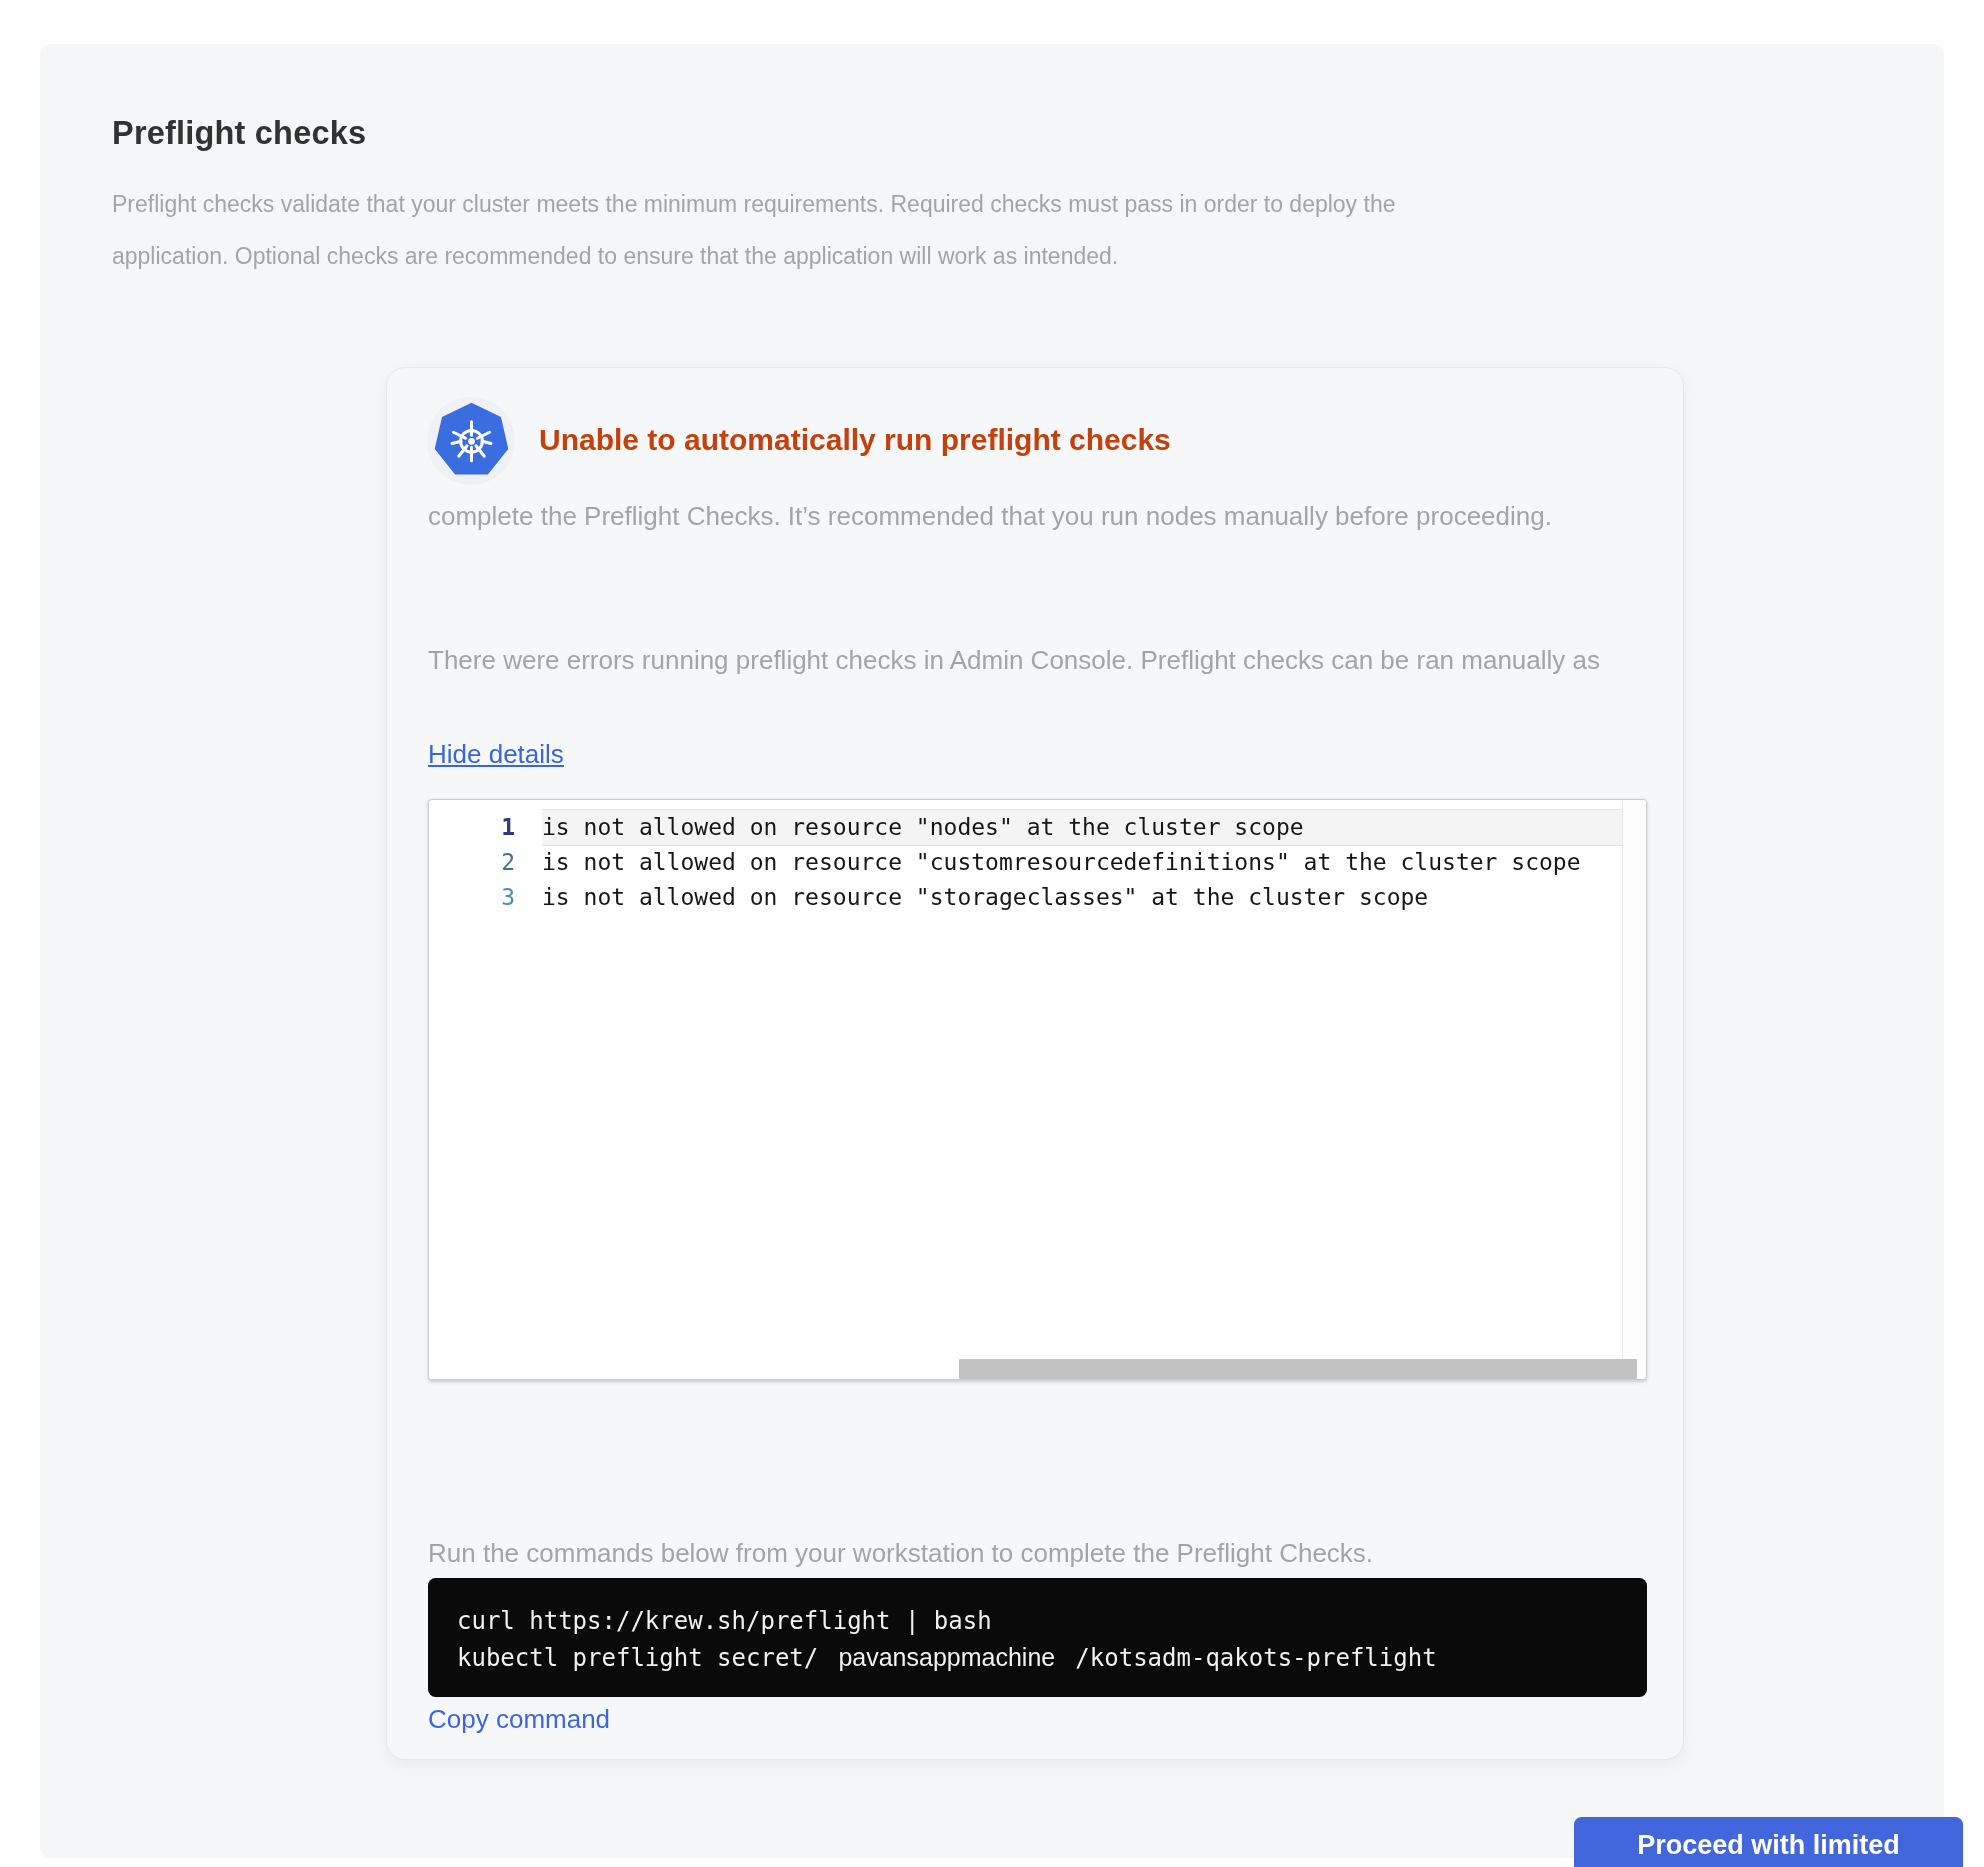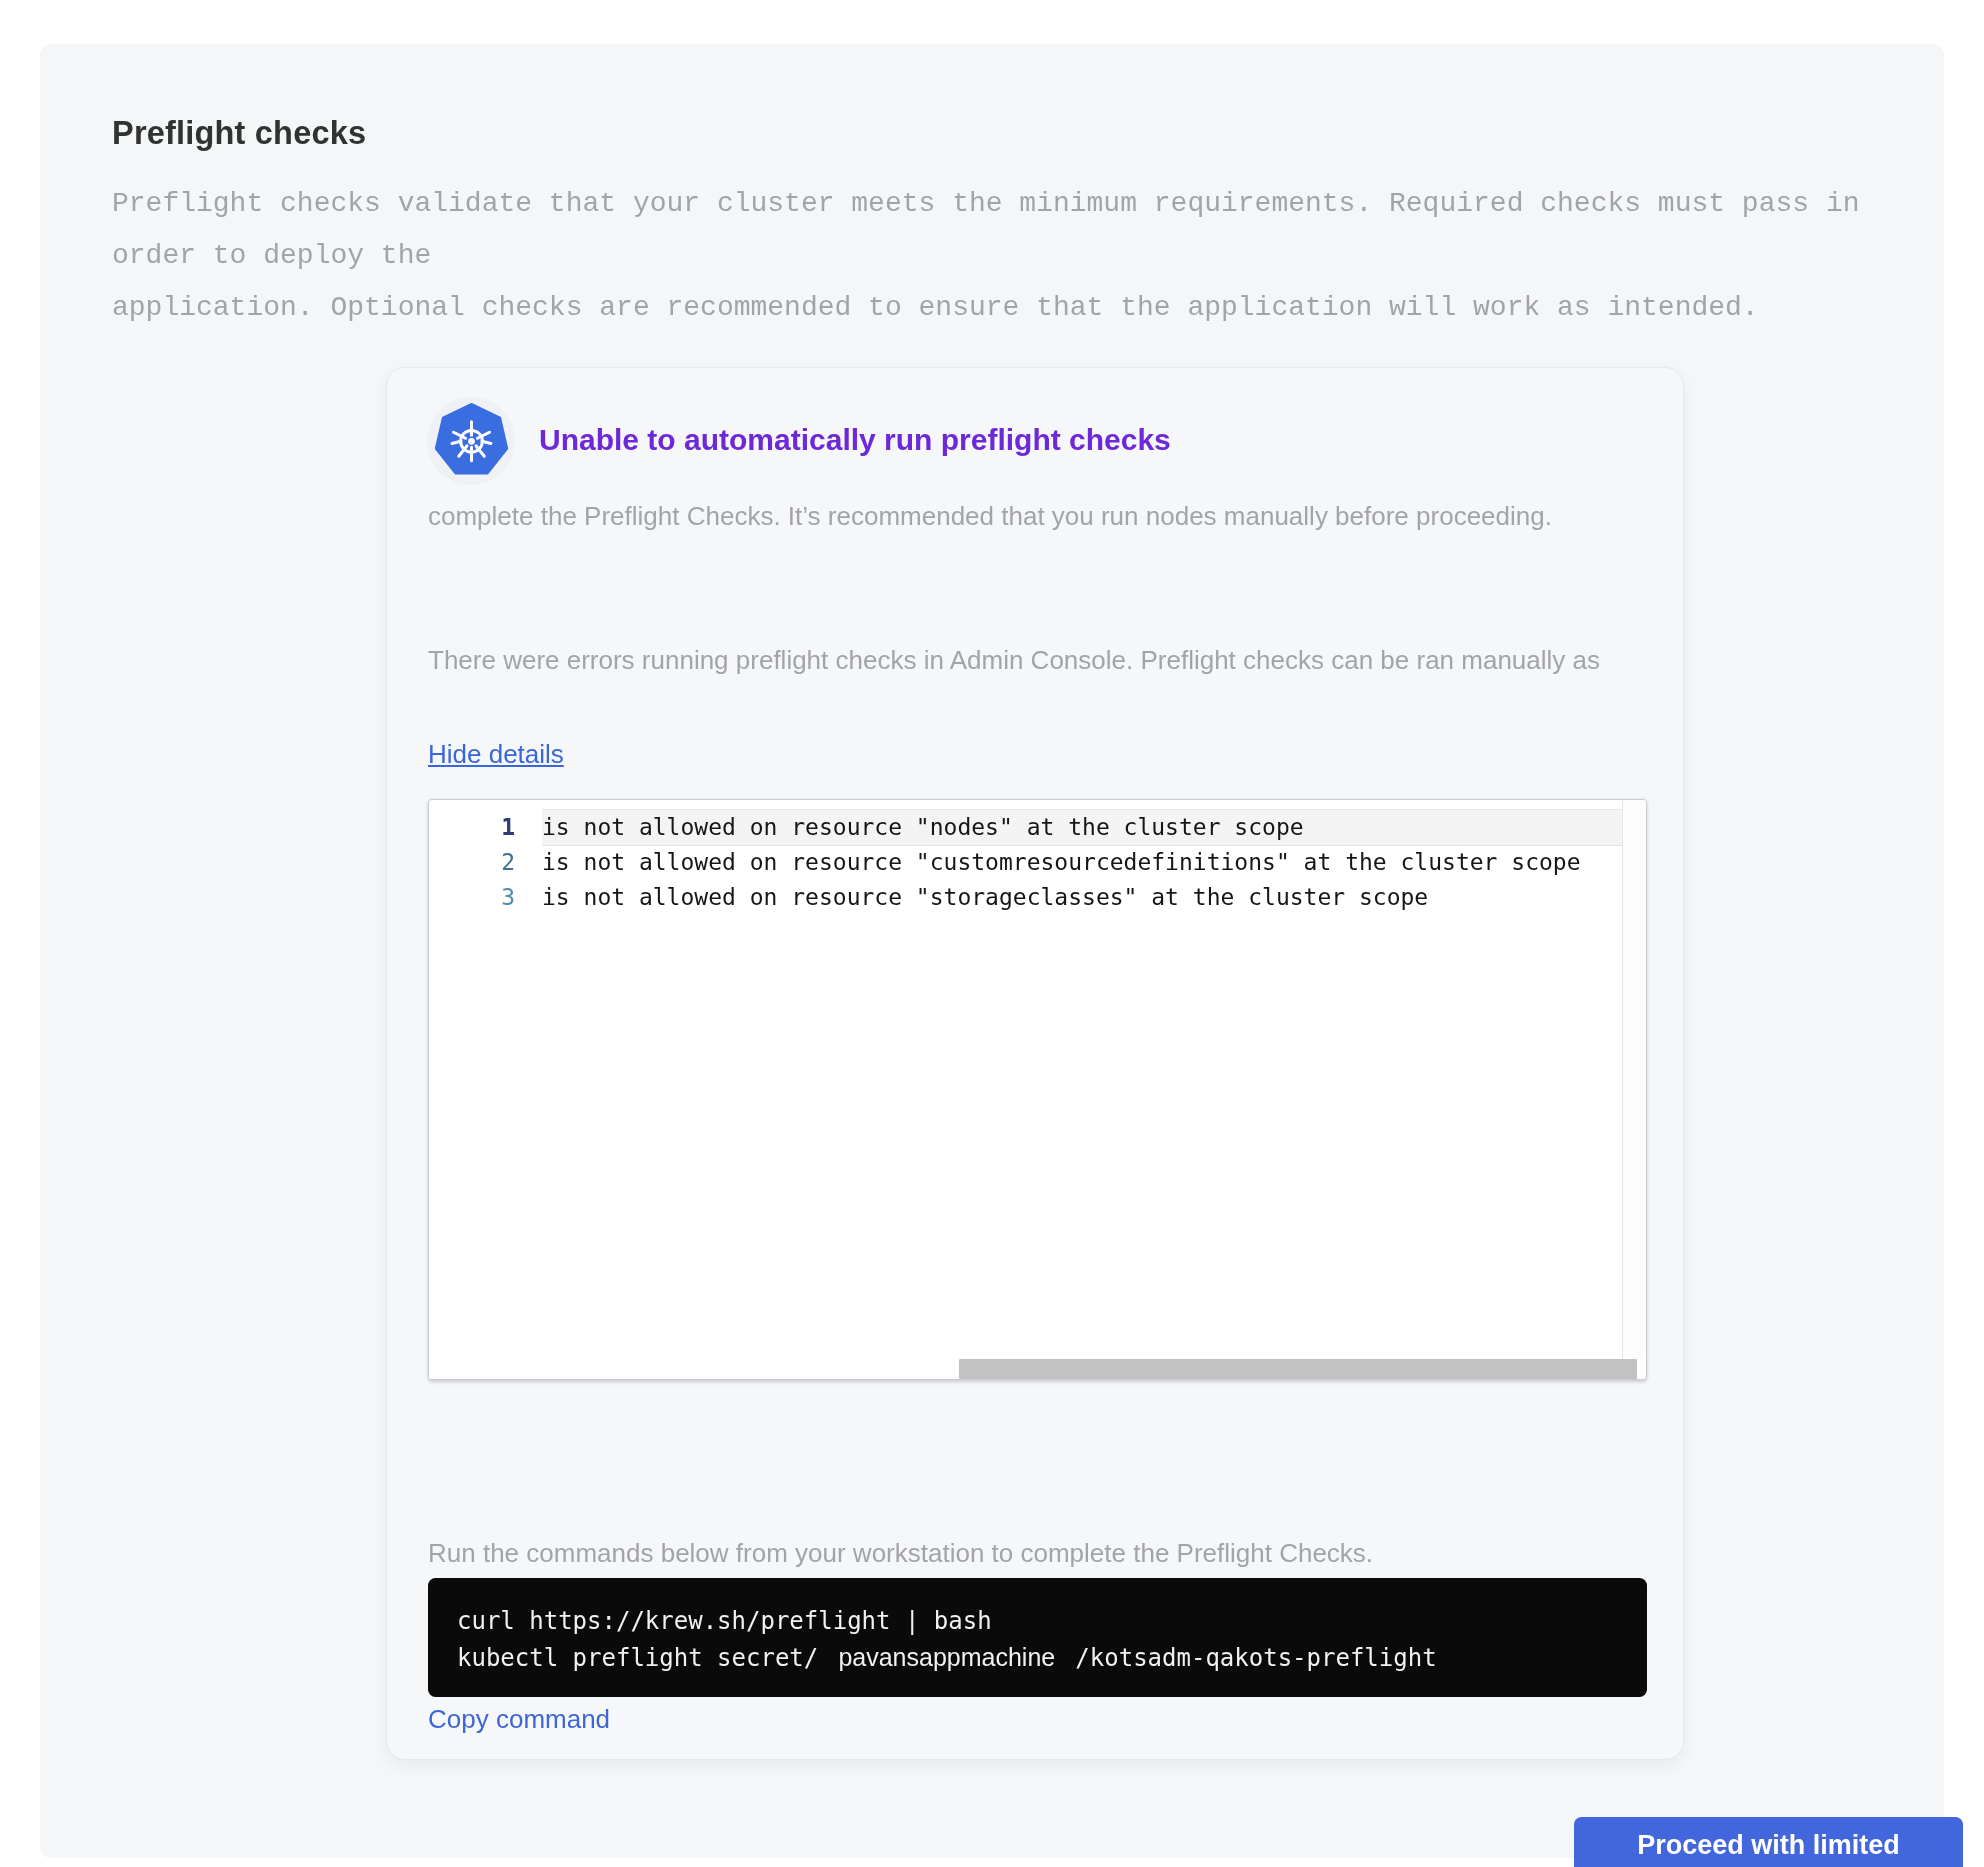--- a/index.html
+++ b/index.html
@@ -5,31 +5,31 @@
   * { box-sizing: border-box; margin: 0; padding: 0; }
   html,body { width: 1984px; height: 1868px; background:#ffffff; overflow:hidden;
     font-family:"Liberation Sans", sans-serif; }
   .stage { position:relative; width:1984px; height:1844px; background:#ffffff; }
 
   .panel { position:absolute; left:40px; top:44px; width:1904px; height:1814px;
     background:#f5f6f8; border-radius:11.5px; }
 
   .page-title { position:absolute; left:72px; top:71px; font-size:32.5px; font-weight:bold;
     color:#313232; letter-spacing:0.2px; }
-  .page-desc { position:absolute; left:72px; top:134px; width:1845px; font-size:28px;
-    color:#a3a4a6; line-height:52px;font-family:Liberation Mono, monospace; }
+  .page-desc { position:absolute; left:72px; top:134px; width:1845px; font-size:23px;
+    color:#a3a4a6; line-height:52px; }
 
   .card { position:absolute; left:346px; top:323px; width:1298px; height:1393px;
     background:#f6f7f9; border:1px solid #e7e8ec; border-radius:19px;
     box-shadow:0 5.7px 15.3px rgba(0,0,0,0.05); }
 
   .card-header { position:absolute; left:41px; top:29px; display:flex; align-items:center; }
   .k8s-badge { width:86px; height:86px; border-radius:50%; background:#f0f1f4;
     box-shadow:0 1px 2.9px rgba(0,0,0,0.06); display:flex; align-items:center; justify-content:center; }
-  .card-heading { margin-left:25px; font-size:30px; font-weight:bold; color:#6d28d9; }
+  .card-heading { margin-left:25px; font-size:30px; font-weight:bold; color:#c2410c; }
 
   .card-para { position:absolute; left:41px; font-size:26px; color:#a3a4a6; line-height:44px; }
   .para1 { top:126px; }
   .para2 { top:270px; }
 
   .hide-details { position:absolute; left:41px; top:371px; font-size:26px; color:#3b66d9;
     text-decoration:underline; cursor:pointer; }
 
   .editor { position:absolute; left:41px; top:431px; width:1219px; height:581px;
     background:#ffffff; border:1px solid #c9cbd0; border-radius:3.8px;

